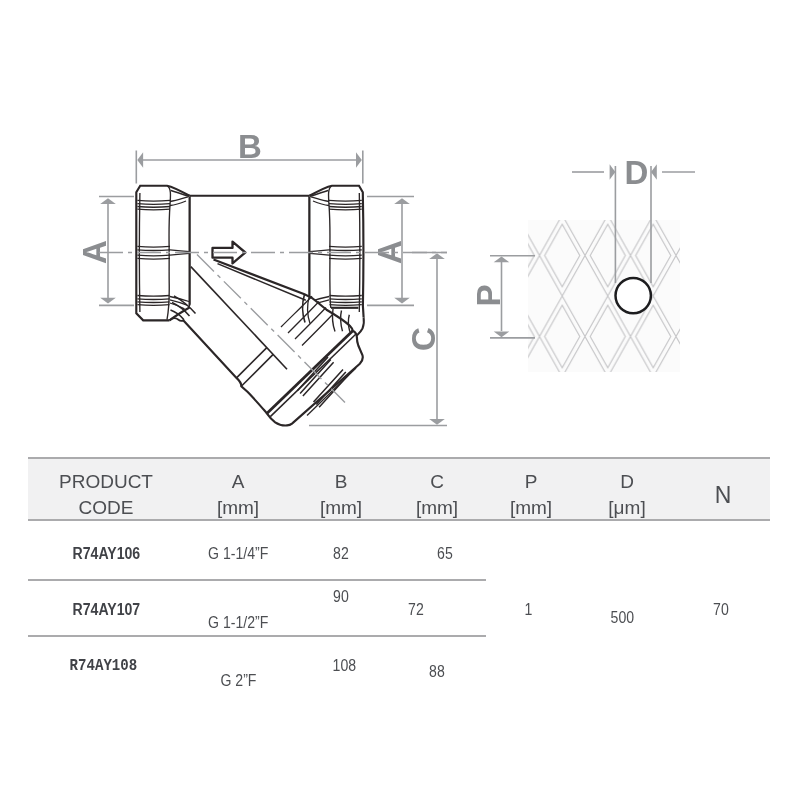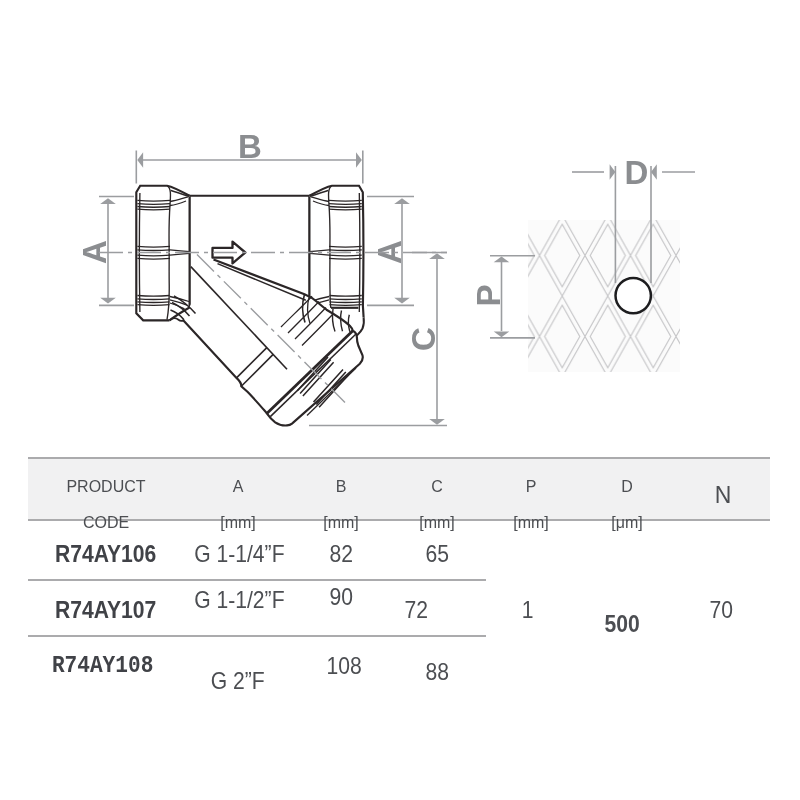--- a/index.html
+++ b/index.html
@@ -2,22 +2,22 @@
 <html><head>
 <meta charset="utf-8">
 <style>
   html,body{margin:0;padding:0;}
   body{width:800px;height:800px;background:#ffffff;position:relative;overflow:hidden;
        font-family:"Liberation Sans", sans-serif;}
   #draw{position:absolute;left:0;top:0;}
   .tbl{position:absolute;left:28px;top:457px;width:742px;color:#4b4d50;}
   .hdr{position:absolute;left:0;top:0;width:742px;height:64px;background:#f1f1f2;
        border-top:2px solid #ababad;border-bottom:2px solid #ababad;box-sizing:border-box;}
-  .hc{position:absolute;text-align:center;font-size:16px;line-height:36px;color:#4c4e52;}
-  .cell{position:absolute;text-align:center;font-size:24px;line-height:28px;color:#4c4e52;white-space:nowrap;}
+  .hc{position:absolute;text-align:center;font-size:19px;line-height:26px;color:#4c4e52;}
+  .cell{position:absolute;text-align:center;font-size:16px;line-height:28px;color:#4c4e52;white-space:nowrap;}
   .code{font-weight:bold;color:#404247;}
   .sep{position:absolute;left:0;width:458px;height:2px;background:#ababad;}
   .cnd{display:inline-block;transform:scaleX(0.88);transform-origin:center;}
 </style>
 </head>
 <body>
 <svg id="draw" width="800" height="800" viewBox="0 0 800 800">
   <defs>
     <pattern id="mesh" width="45.5" height="81" patternUnits="userSpaceOnUse" patternTransform="translate(539.5 215)">
       <g fill="none" stroke="#c8c8ca" stroke-width="1.2">
@@ -237,30 +237,30 @@
   <div class="hc" style="left:160px;top:11.5px;width:100px;">A<br>[mm]</div>
   <div class="hc" style="left:263px;top:11.5px;width:100px;">B<br>[mm]</div>
   <div class="hc" style="left:359px;top:11.5px;width:100px;">C<br>[mm]</div>
   <div class="hc" style="left:453px;top:11.5px;width:100px;">P<br>[mm]</div>
   <div class="hc" style="left:549px;top:11.5px;width:100px;">D<br>[μm]</div>
   <div class="hc" style="left:645px;top:24px;width:100px;font-size:23px;line-height:28px;">N</div>
 
   <div class="cell code" style="left:8px;top:82.5px;width:140px;"><span class="cnd">R74AY106</span></div>
   <div class="cell" style="left:160px;top:82.5px;width:100px;text-decoration:underline;"><span class="cnd">G 1-1/4”F</span></div>
   <div class="cell" style="left:263px;top:82.5px;width:100px;text-align:center;"><span class="cnd">82</span></div>
-  <div class="cell" style="left:359px;top:82.5px;width:100px;"><span class="cnd">65</span></div>
+  <div class="cell" style="left:367px;top:82.5px;width:100px;"><span class="cnd">65</span></div>
 
   <div class="sep" style="top:122px;"></div>
 
   <div class="cell code" style="left:8px;top:138.5px;width:140px;"><span class="cnd">R74AY107</span></div>
-  <div class="cell" style="left:160px;top:129px;width:100px;text-align:right;"><span class="cnd">G 1-1/2”F</span></div>
+  <div class="cell" style="left:160px;top:152px;width:100px;"><span class="cnd">G 1-1/2”F</span></div>
   <div class="cell" style="left:263px;top:126px;width:100px;"><span class="cnd">90</span></div>
   <div class="cell" style="left:338px;top:138.5px;width:100px;"><span class="cnd">72</span></div>
   <div class="cell" style="left:450px;top:138.5px;width:100px;"><span class="cnd">1</span></div>
-  <div class="cell" style="left:544px;top:153px;width:100px;font-weight:bold;"><span class="cnd">500</span></div>
+  <div class="cell" style="left:544px;top:147px;width:100px;"><span class="cnd">500</span></div>
   <div class="cell" style="left:643px;top:138.5px;width:100px;"><span class="cnd">70</span></div>
 
   <div class="sep" style="top:177.8px;"></div>
 
   <div class="cell code" style="left:5px;top:194.5px;width:140px;font-family:Liberation Mono, monospace;"><span class="cnd">R74AY108</span></div>
   <div class="cell" style="left:160px;top:194.5px;width:100px;margin-top:15px;"><span class="cnd">G 2”F</span></div>
   <div class="cell" style="left:266px;top:194.5px;width:100px;"><span class="cnd">108</span></div>
   <div class="cell" style="left:359px;top:201px;width:100px;"><span class="cnd">88</span></div>
 </div>
 

